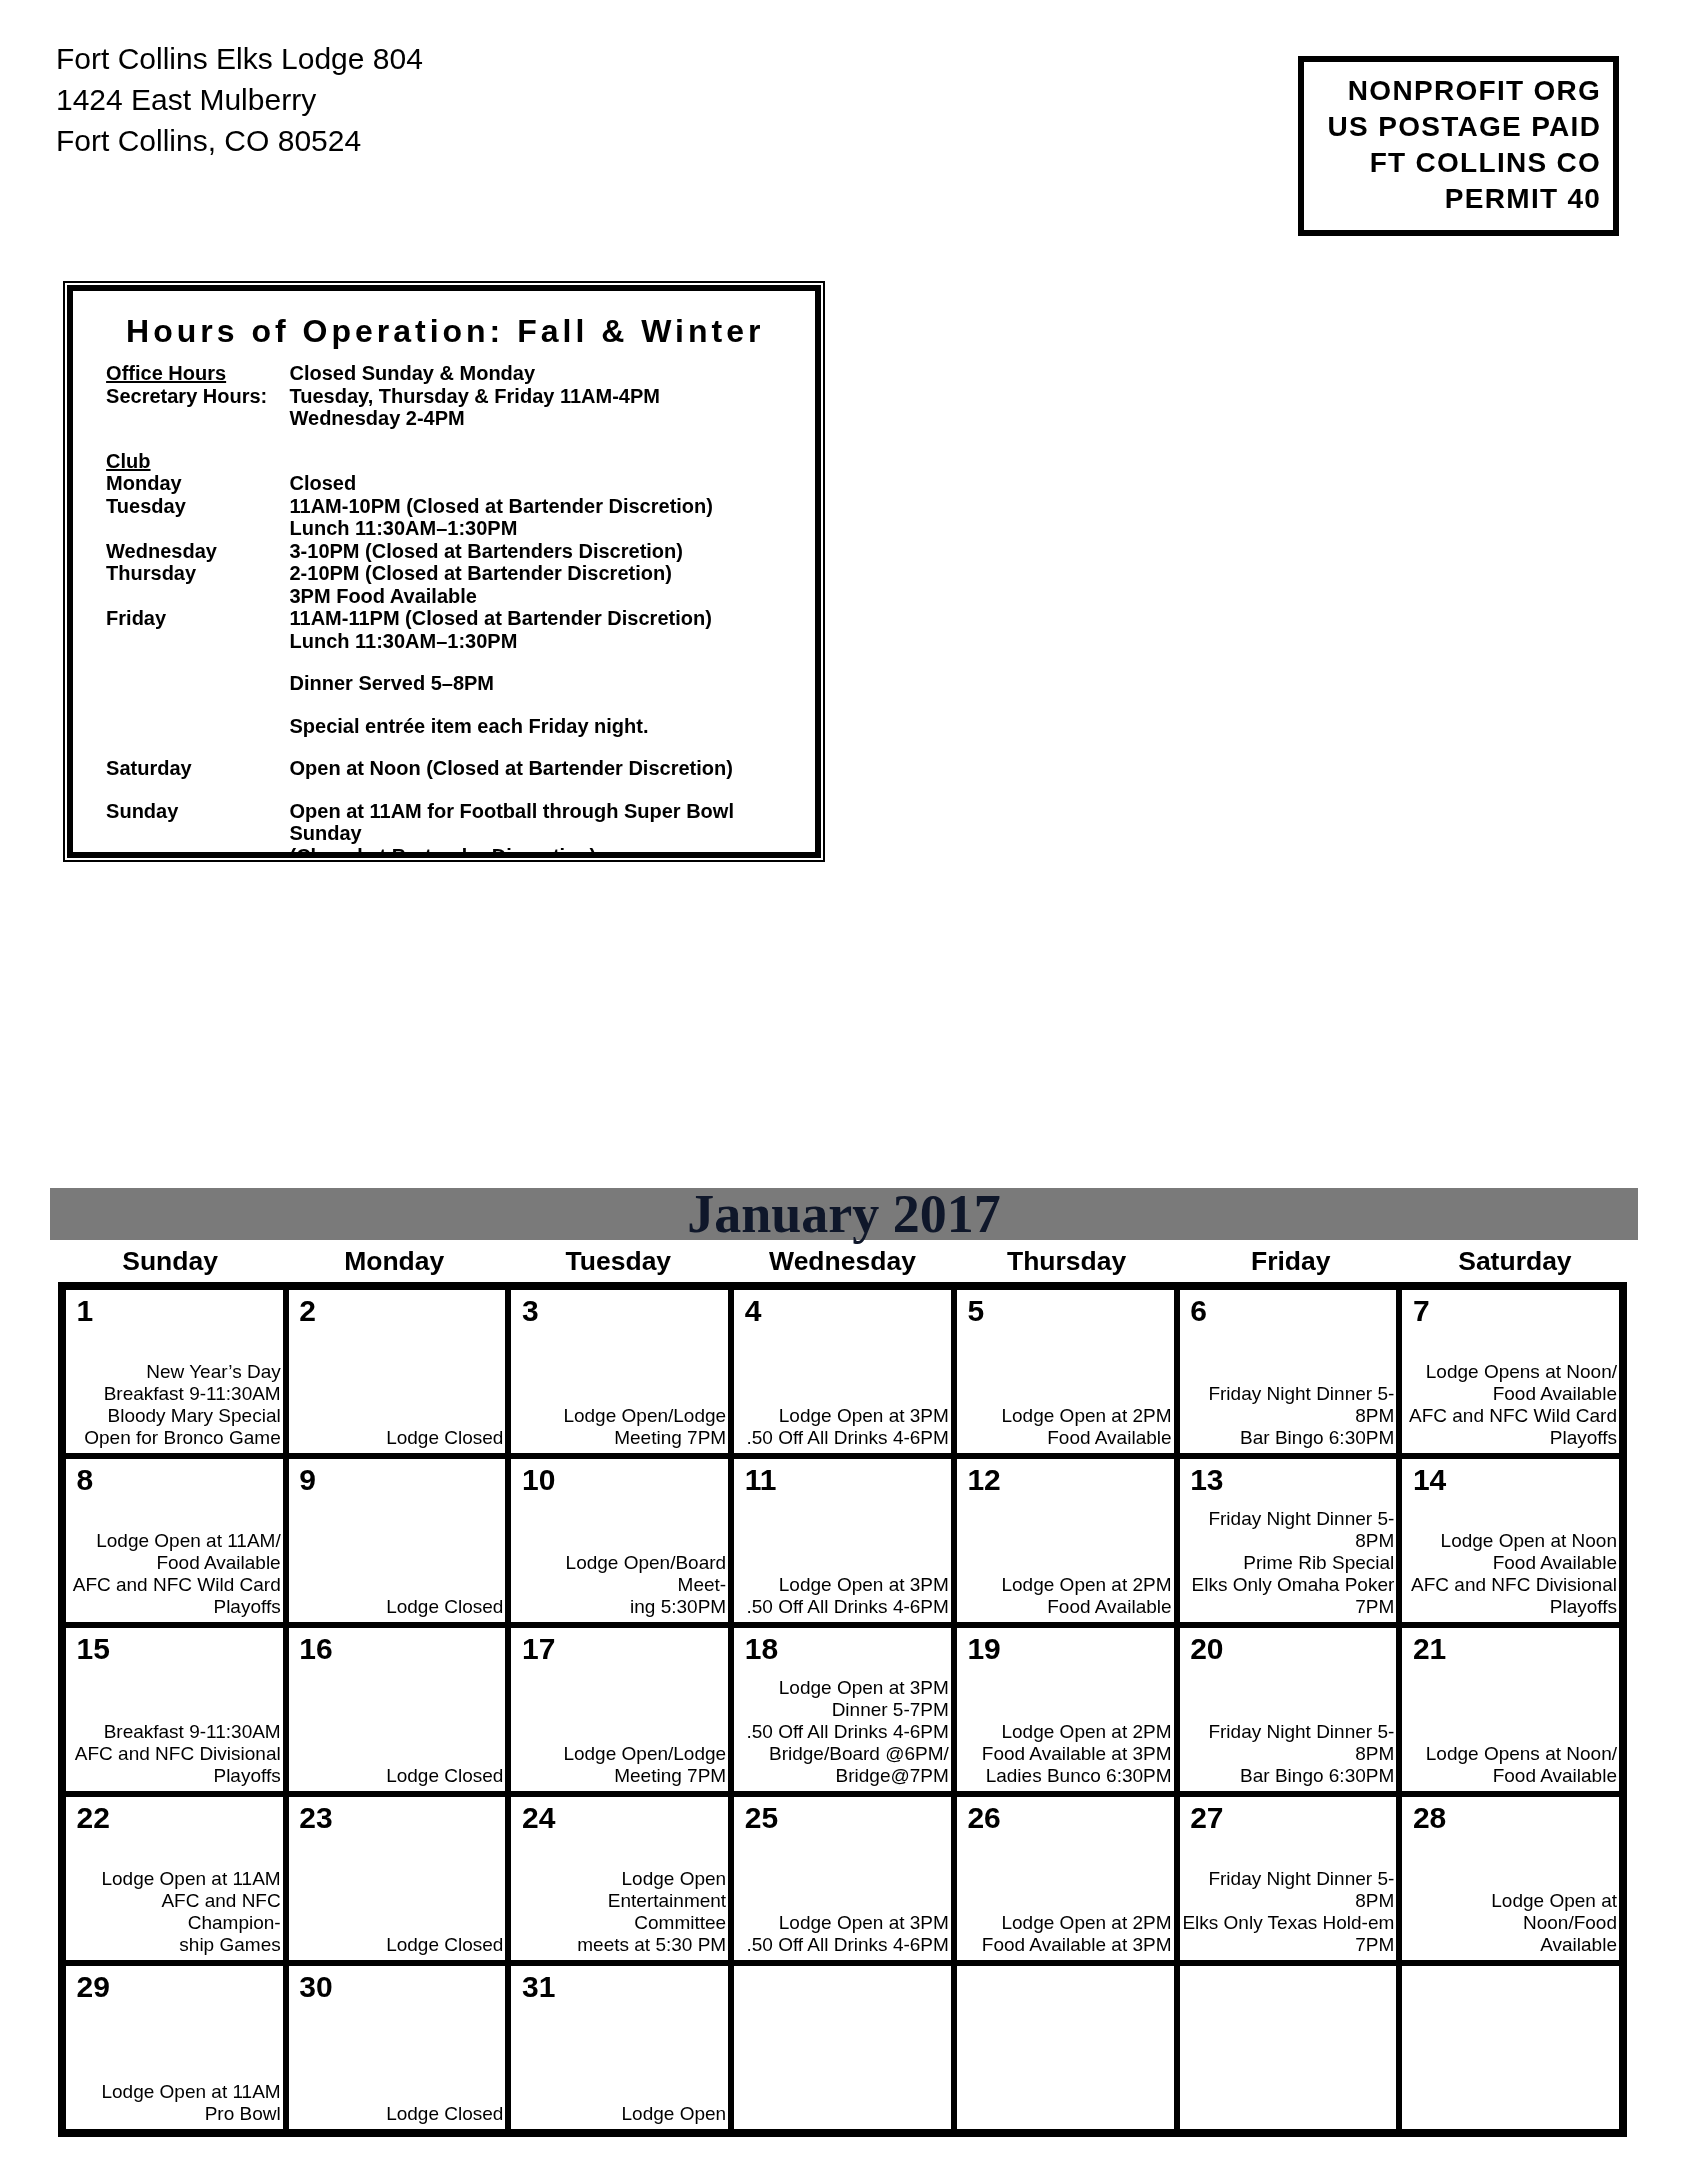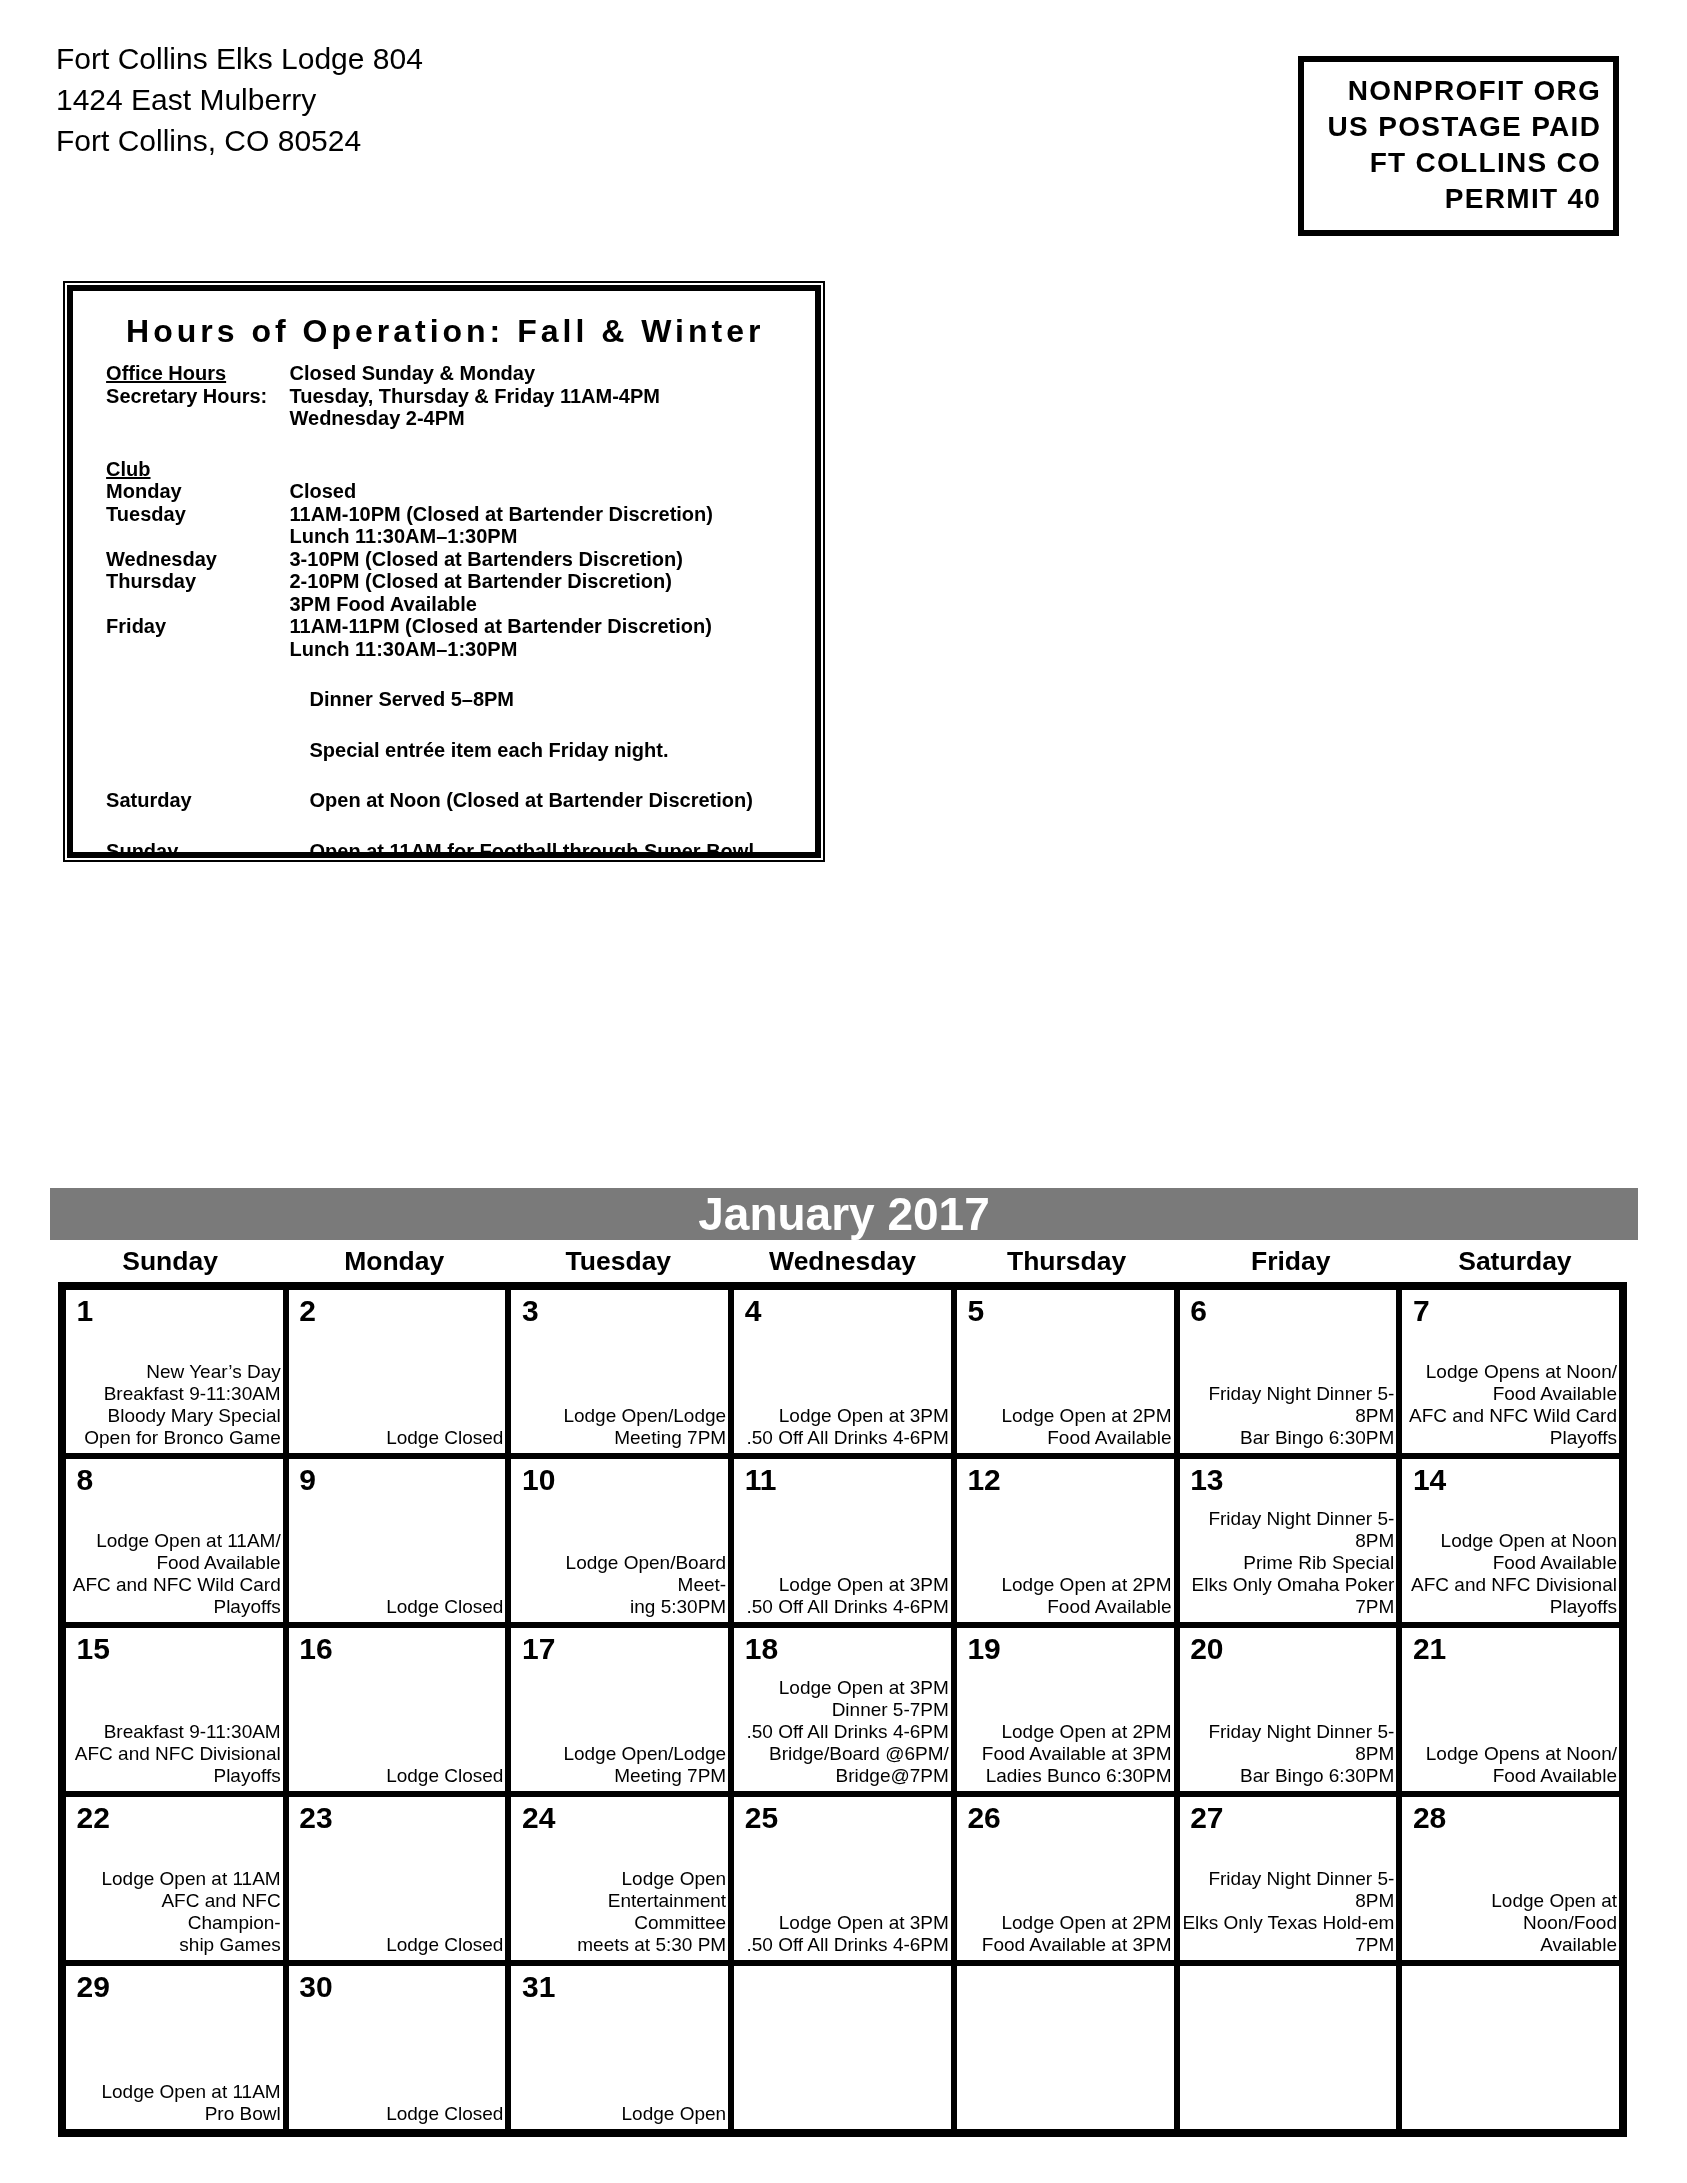--- a/index.html
+++ b/index.html
@@ -32,38 +32,38 @@
   .hours-inner {
     border: 6px solid #000; width: 100%; height: 100%; box-sizing: border-box;
     padding: 13.2px 16px 0 18.5px; overflow: hidden;
   }
   .hours-title {
     text-align: center; font-weight: bold; font-size: 32px;
     letter-spacing: 4px; margin: 9.3px 0 12px 0;
   }
   .hours-rows { font-weight: bold; font-size: 20px; line-height: 22.5px; }
   .hours-row { display: flex; }
-  .hours-row.gap { margin-top: 28px; gap: 20px; }
+  .hours-row.gap { margin-top: 20px; }
   .hours-label { width: 198px; flex: 0 0 198px; padding-left: 14.6px; box-sizing: border-box; }
   .hours-label.u { text-decoration: underline; }
   .hours-value { flex: 1; }
 
   
   .members-notice {
     position: absolute; left: 63px; top: 912px; width: 762px;
     text-align: center; font-size: 30px; line-height: 36px;
   }
   .members-notice .u { text-decoration: underline; }
 
   
   .cal-banner {
     position: absolute; left: 50px; top: 1188px; width: 1588px; height: 52px;
     display: flex; align-items: center; justify-content: center;
   }
-  .cal-banner-title { color: #ffffff; font-weight: bold; font-size: 46px; }
+  .cal-banner-title { color: #0f172a; font-weight: bold; font-size: 54px; font-family: Liberation Serif, serif; }
 
   
   .weekday-row {
     position: absolute; left: 58px; top: 1246px; width: 1569px;
     display: grid; grid-template-columns: repeat(7, 1fr);
   }
   .weekday { text-align: center; font-weight: bold; font-size: 26.5px; }
 
   
   .calendar-grid {

